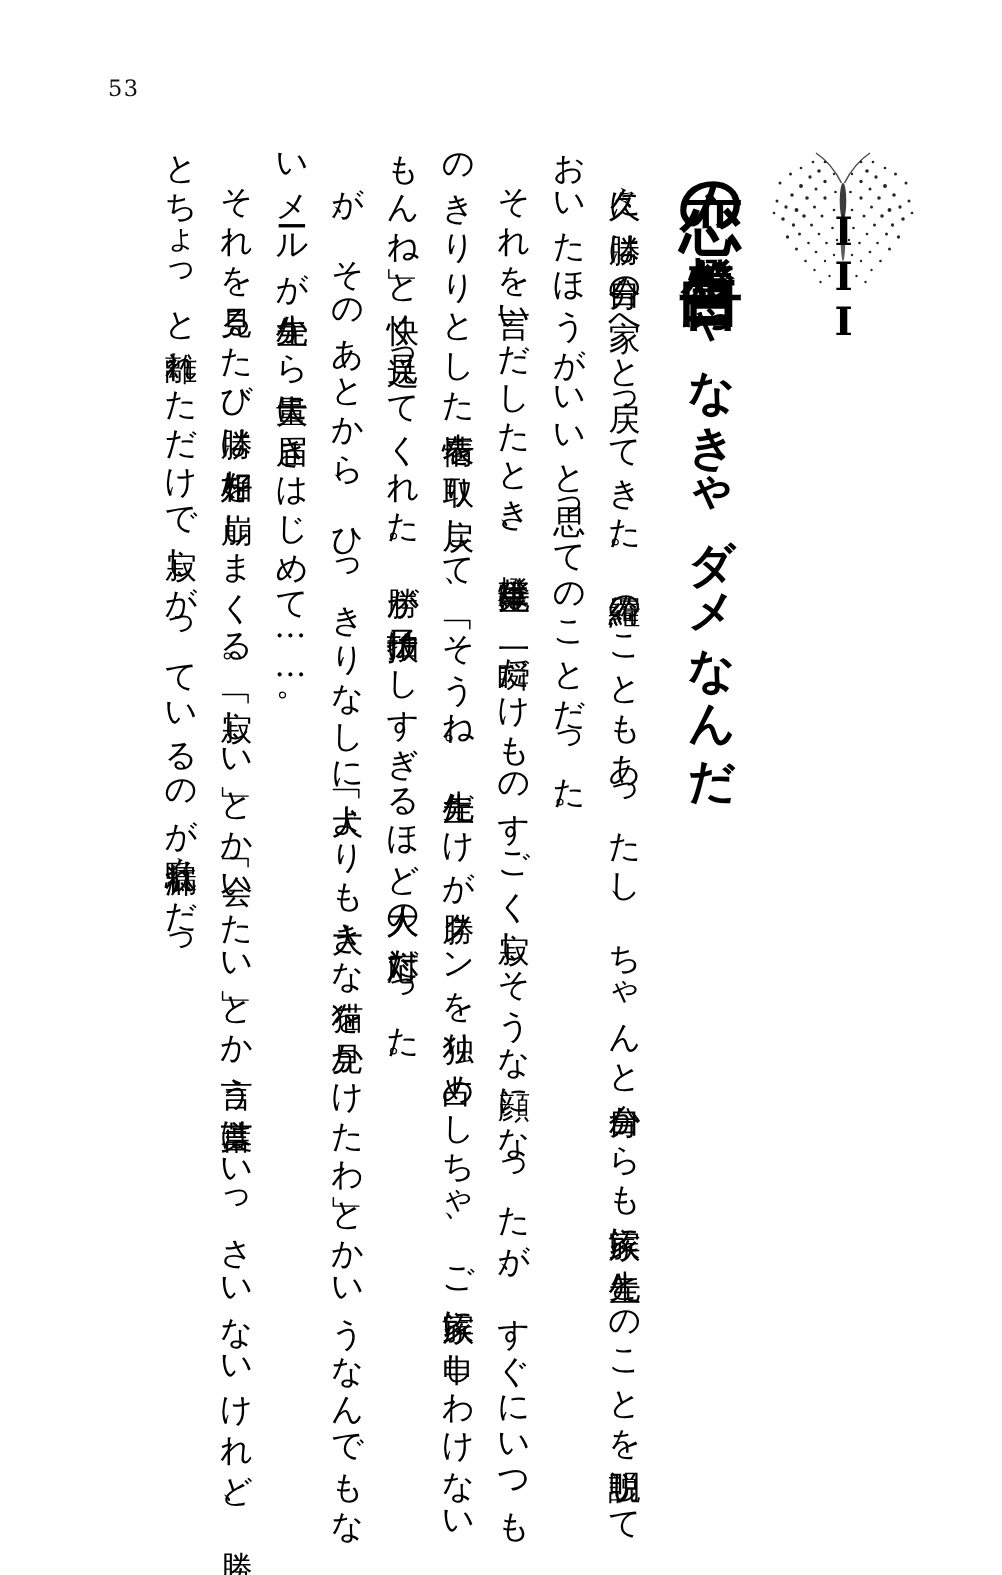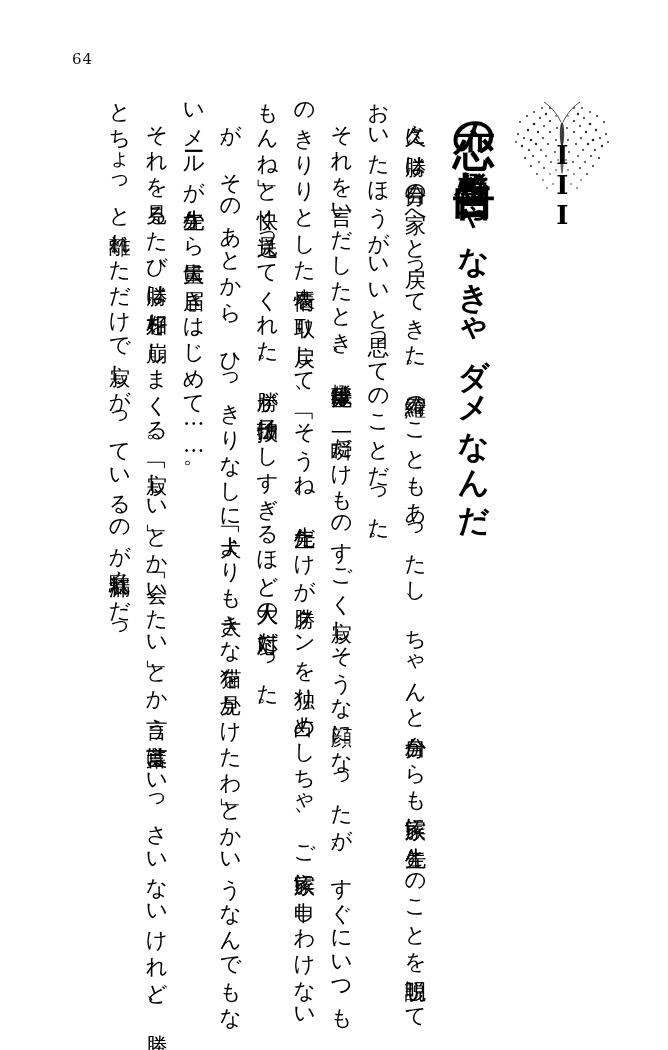--- a/index.html
+++ b/index.html
@@ -107,21 +107,21 @@
   .para {
     text-indent: 1em;
     margin: 0;
   }
 </style>
 </head>
 <body>
 
 <div class="page">
 
-  <div class="page-number">64</div>
+  <div class="page-number">53</div>
 
   <div class="vertical-body">
 
     <div class="chapter-head">
       <span class="chapter-mark">
         <span class="butterfly">
           <svg width="128" height="118" viewBox="0 0 128 118" aria-hidden="true">
             <g fill="#1a1a1a">
 
               <g opacity="0.95">

